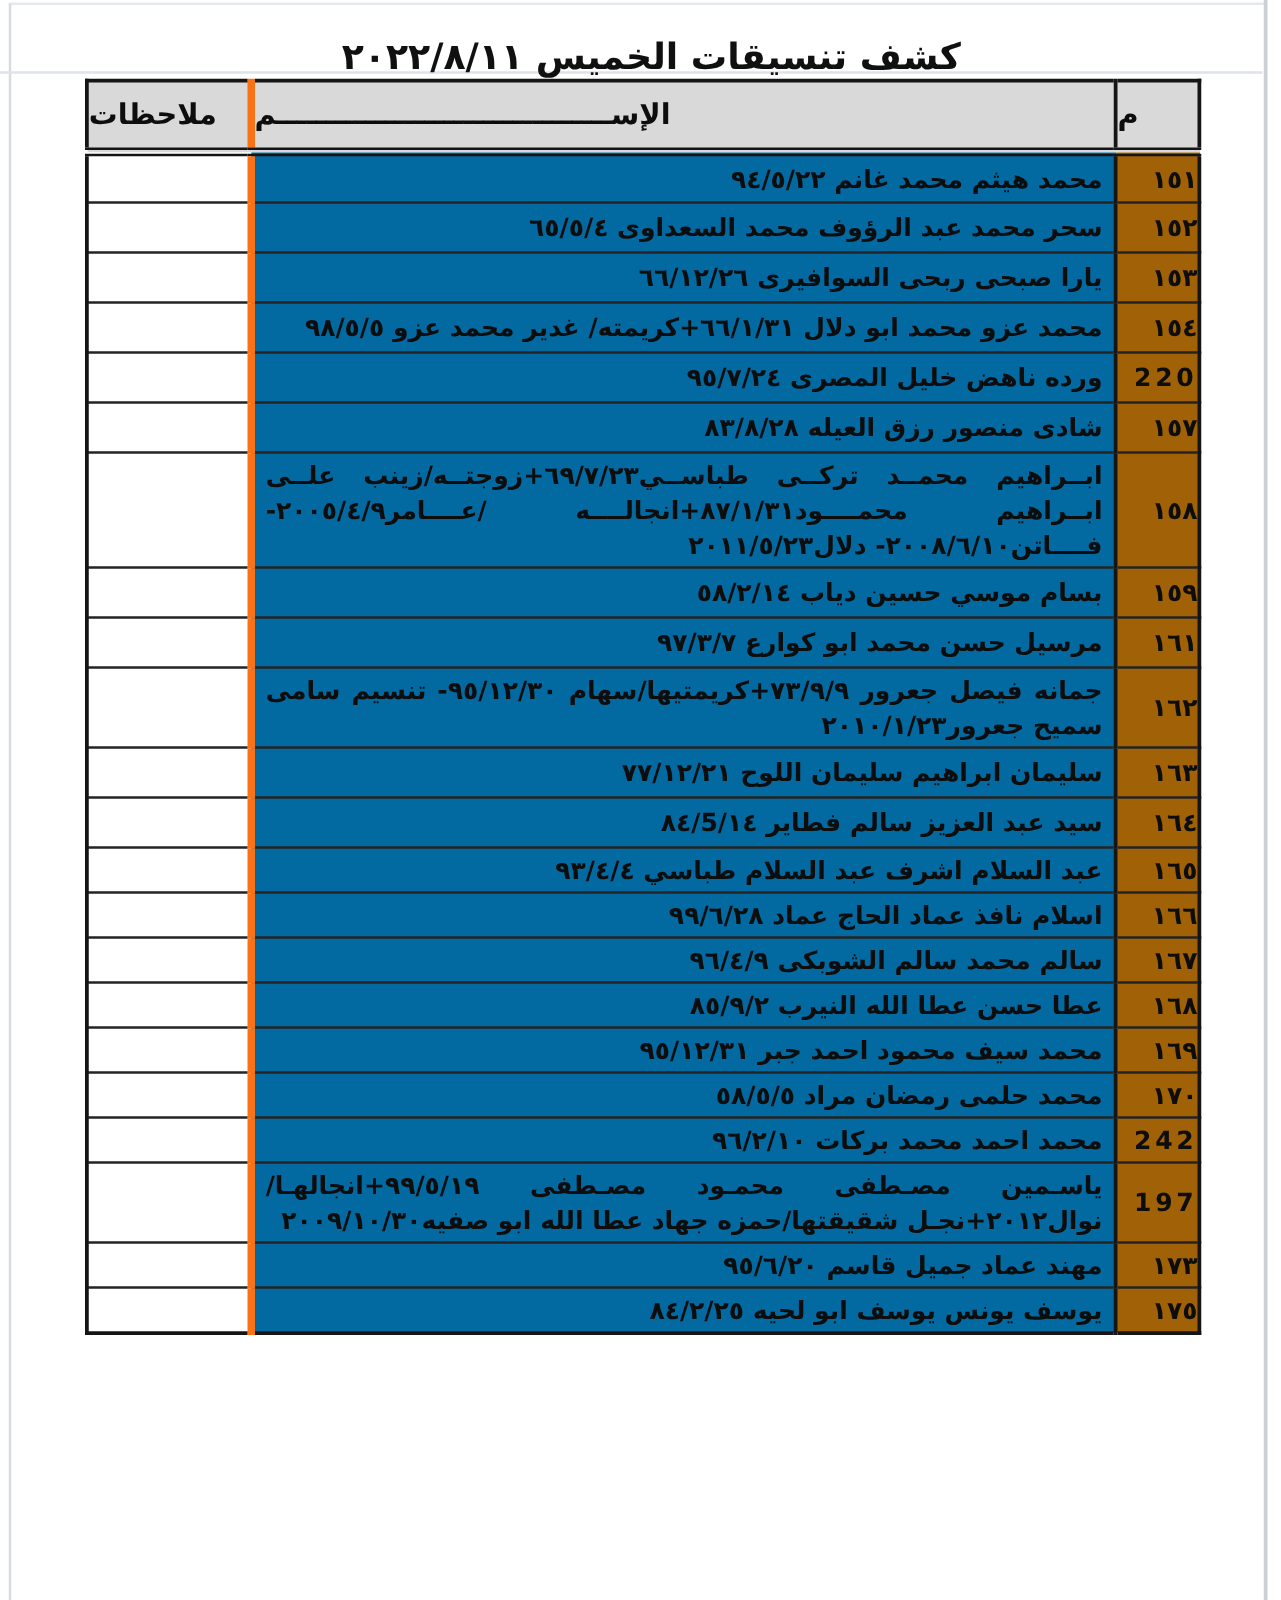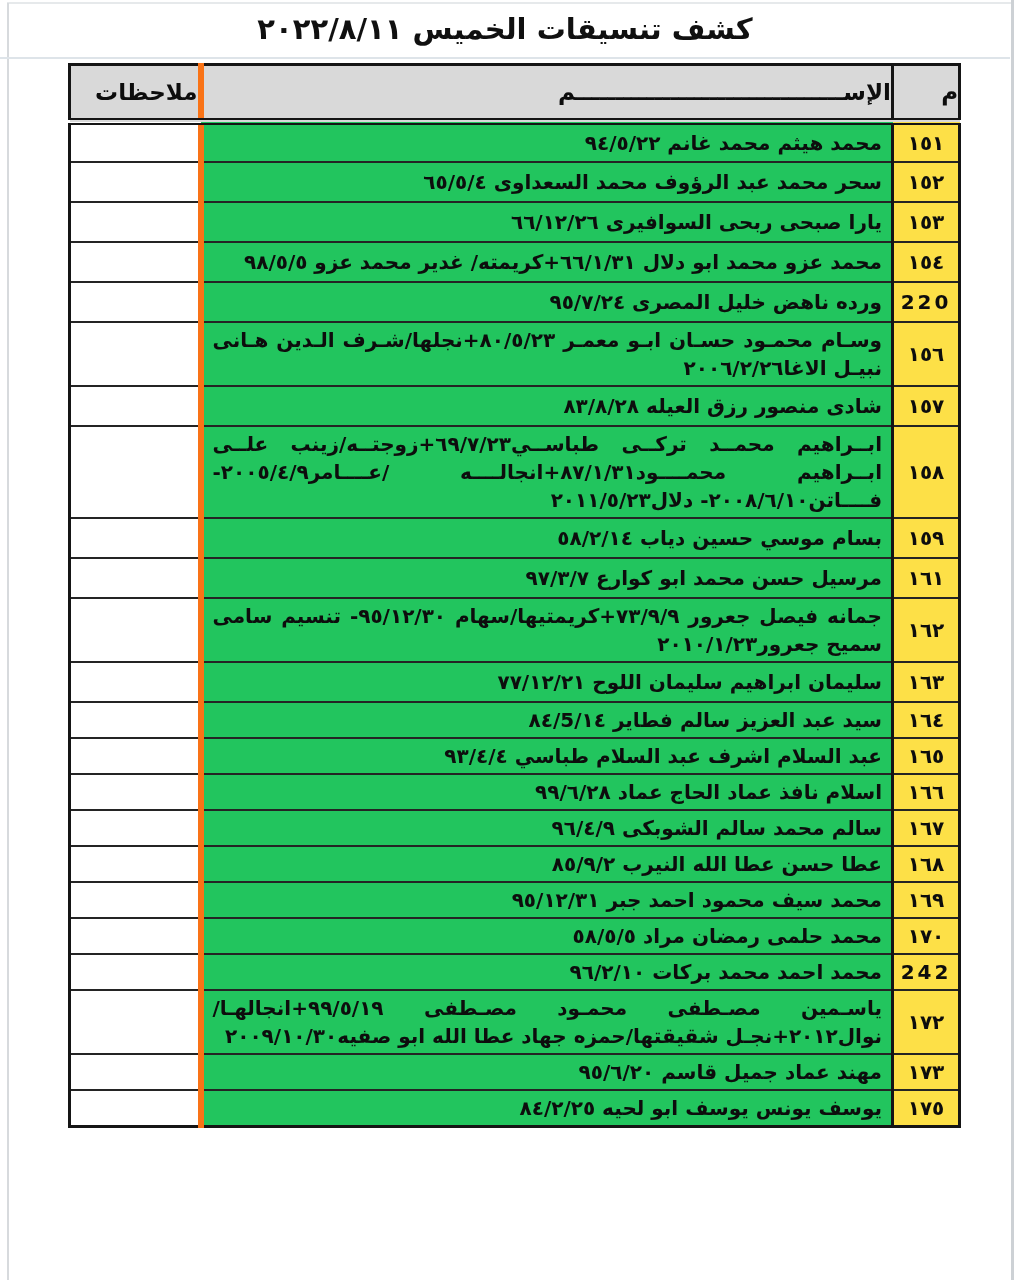--- a/index.html
+++ b/index.html
@@ -14,21 +14,21 @@
 
   
   .edge-left  { position:absolute; left:7px;  top:3px; bottom:0; width:2px; background:#d7dadd; }
   .edge-right { position:absolute; left:1011px; top:0; bottom:0; width:3px; background:#cdd1d5; }
   .edge-top   { position:absolute; left:7px; right:12px; top:2px; height:2px; background:#e6e9eb; }
   .rule-under-title { position:absolute; left:0; top:57px; width:1010px; height:2px; background:#dee4e9; }
 
   .title {
     position: absolute; top: 12px; left: 0;
     width: 1010px;
-    margin: 0;
+    margin: 16px;
     text-align: center;
     direction: rtl;
     font-size: 29px;
     font-weight: bold;
     color: #101010;
     letter-spacing: 0.5px;
   }
 
   table.doc-table {
     position: absolute; top: 63px; left: 68px;
@@ -44,44 +44,44 @@
   col.col-name  { width: 692px; }
   col.col-notes { width: 131px; }
 
   th {
     background: #d9d9d9;
     height: 52px;
     font-size: 23px;
     font-weight: bold;
     color: #0d0d0d;
     border-bottom: 7px double #151515;
-    text-align: right;
+    text-align: left;
     vertical-align: middle;
     padding: 0;
   }
   .c-num   { border-left: 3px solid #151515; }  
   .c-name  { border-left: 6px solid #f97316; }  
 
   td {
     border-top: 2px solid #242424;
     vertical-align: middle;
     padding: 0;
   }
   tbody tr { height: 34px; }
   tbody tr:nth-child(-n+12) { height: 40px; }
 
   td.c-num {
-    background: #fde047;
-    text-align: center;
+    background: #a16207;
+    text-align: right;
     font-size: 20px;
     font-weight: bold;
     letter-spacing: 3px;
   }
   td.c-name {
-    background: #22c55e;
+    background: #0369a1;
     padding: 3px 9px;
     font-size: 20px;
     font-weight: bold;
     line-height: 28px;
     text-align: justify;
     direction: rtl;
   }
   td.c-notes { background: #ffffff; }
 </style>
 </head>
@@ -128,25 +128,20 @@
           <td class="c-num">١٥٤</td>
           <td class="c-name">محمد عزو محمد ابو دلال ٦٦/١/٣١+كريمته/ غدير محمد عزو ٩٨/٥/٥</td>
           <td class="c-notes"></td>
         </tr>
         <tr>
           <td class="c-num">220</td>
           <td class="c-name">ورده ناهض خليل المصرى ٩٥/٧/٢٤</td>
           <td class="c-notes"></td>
         </tr>
         <tr>
-          <td class="c-num">١٥٦</td>
-          <td class="c-name">وسـام محمـود حسـان ابـو معمـر ٨٠/٥/٢٣+نجلها/شـرف الـدين هـانى نبيـل الاغا٢٠٠٦/٢/٢٦</td>
-          <td class="c-notes"></td>
-        </tr>
-        <tr>
           <td class="c-num">١٥٧</td>
           <td class="c-name">شادى منصور رزق العيله ٨٣/٨/٢٨</td>
           <td class="c-notes"></td>
         </tr>
         <tr>
           <td class="c-num">١٥٨</td>
           <td class="c-name">ابــراهيم محمــد تركــى طباســي٦٩/٧/٢٣+زوجتــه/زينب علــى ابــراهيم محمــــود٨٧/١/٣١+انجالــــه /عــــامر٢٠٠٥/٤/٩- فــــاتن٢٠٠٨/٦/١٠- دلال٢٠١١/٥/٢٣</td>
           <td class="c-notes"></td>
         </tr>
         <tr>
@@ -203,21 +198,21 @@
           <td class="c-num">١٧٠</td>
           <td class="c-name">محمد حلمى رمضان مراد ٥٨/٥/٥</td>
           <td class="c-notes"></td>
         </tr>
         <tr>
           <td class="c-num">242</td>
           <td class="c-name">محمد احمد محمد بركات ٩٦/٢/١٠</td>
           <td class="c-notes"></td>
         </tr>
         <tr>
-          <td class="c-num">١٧٢</td>
+          <td class="c-num">197</td>
           <td class="c-name">ياسـمين مصـطفى محمـود مصـطفى ٩٩/٥/١٩+انجالهـا/نوال٢٠١٢+نجـل شقيقتها/حمزه جهاد عطا الله ابو صفيه٢٠٠٩/١٠/٣٠</td>
           <td class="c-notes"></td>
         </tr>
         <tr>
           <td class="c-num">١٧٣</td>
           <td class="c-name">مهند عماد جميل قاسم ٩٥/٦/٢٠</td>
           <td class="c-notes"></td>
         </tr>
         <tr>
           <td class="c-num">١٧٥</td>

